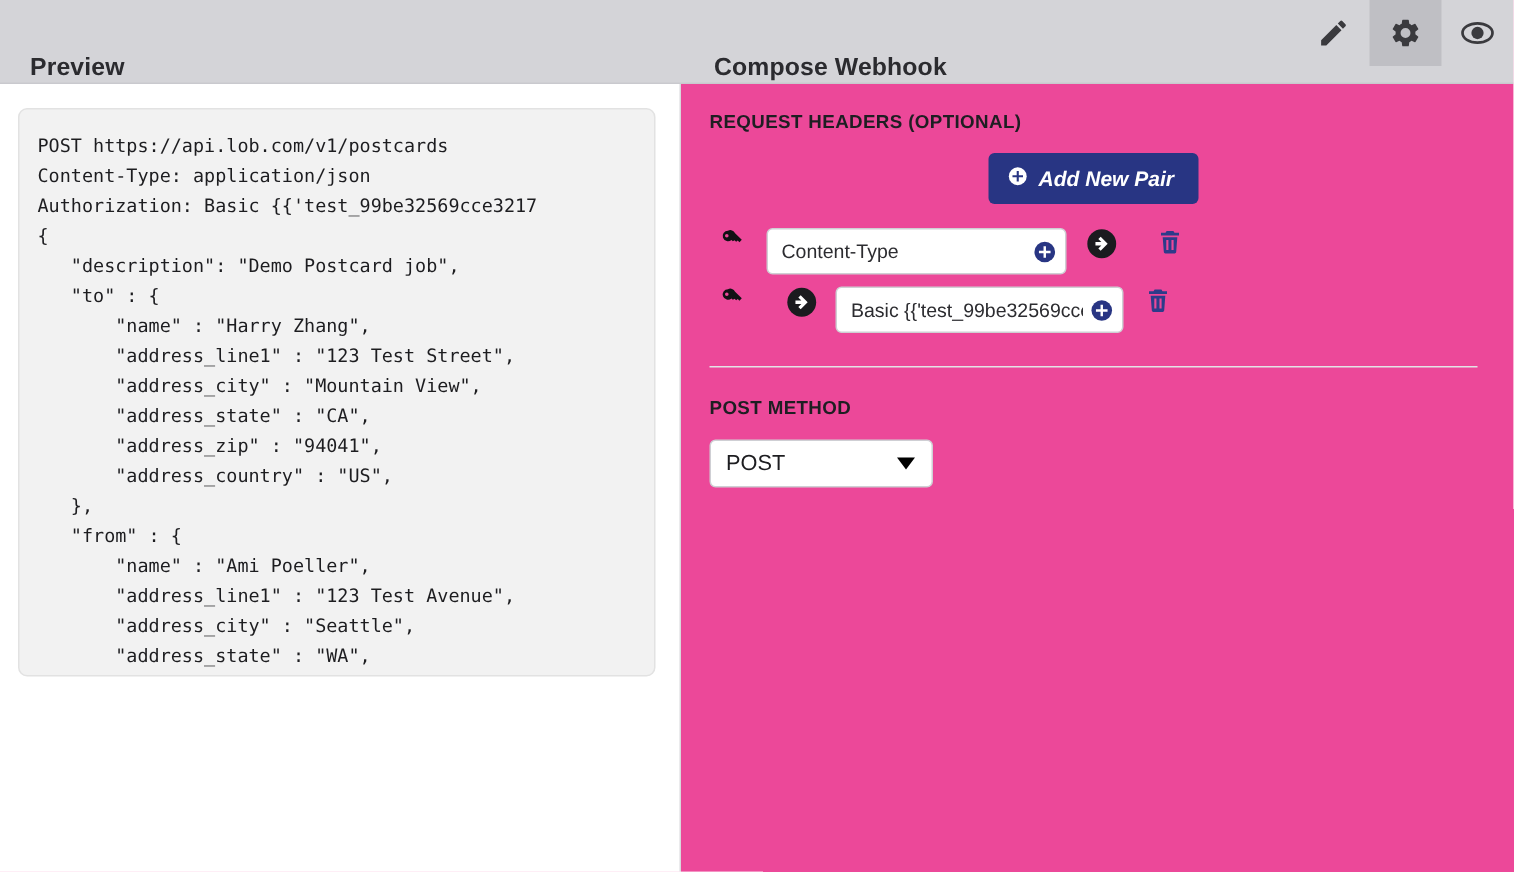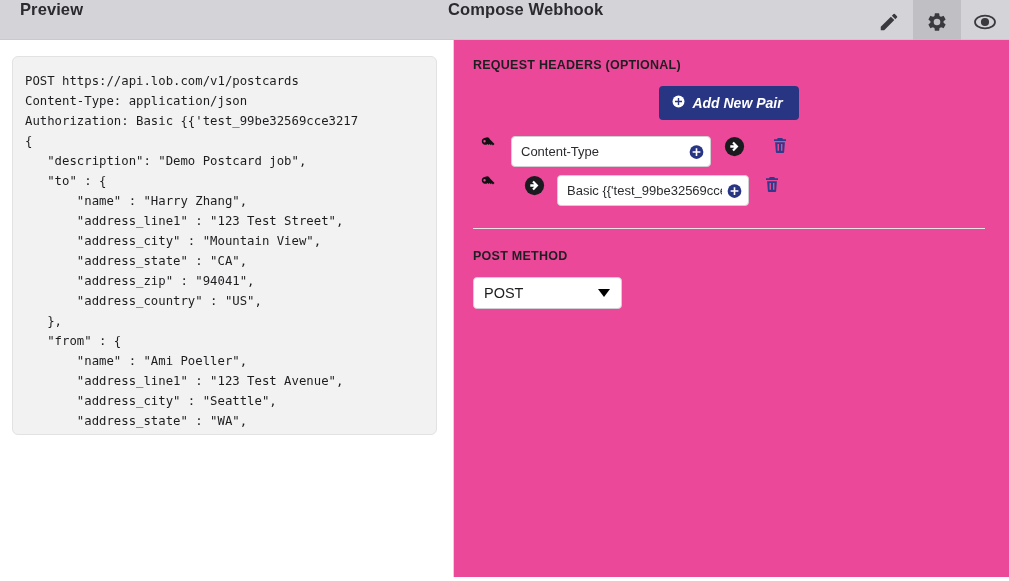--- a/index.html
+++ b/index.html
@@ -15,34 +15,34 @@
   .app {
     position: relative;
     width: 1009px;
     height: 581px;
     background: #ffffff;
   }
 
   
   .topbar {
     position: relative;
-    height: 40px;
+    height: 56px;
     background: #d4d4d8;
     display: flex;
-    align-items: flex-start;
+    align-items: flex-end;
     border-bottom: 1px solid #c9c9ce;
   }
   .topbar-title {
     font-size: 16.5px;
     font-weight: bold;
     color: #2b2b2f;
     letter-spacing: 0.1px;
   }
   .title-preview { margin-left: 20px; }
-  .title-compose { position: absolute; left: 448px; }
+  .title-compose { position: absolute; left: 476px; }
 
   .topbar-actions {
     position: absolute;
     right: 0;
     top: 0;
     height: 44px;
     display: flex;
     align-items: stretch;
   }
   .icon-btn {

